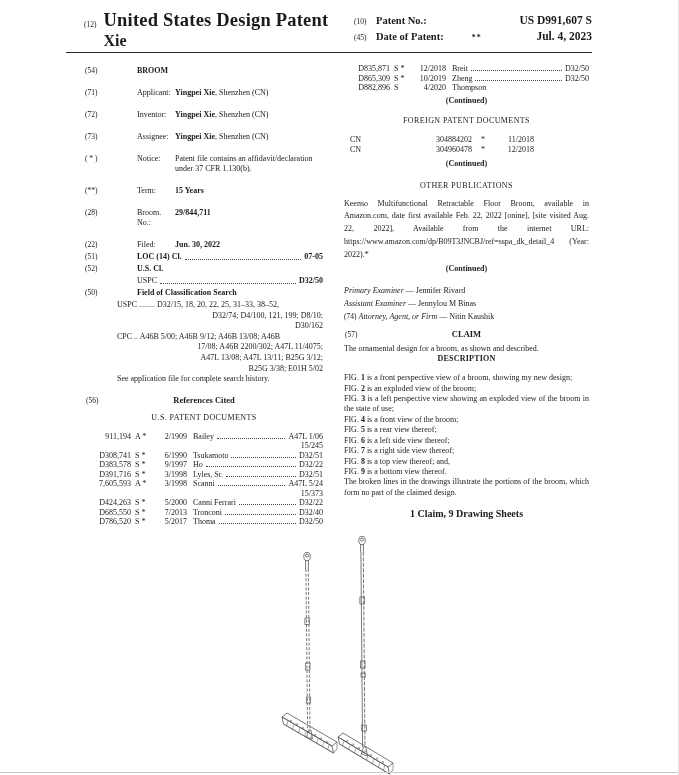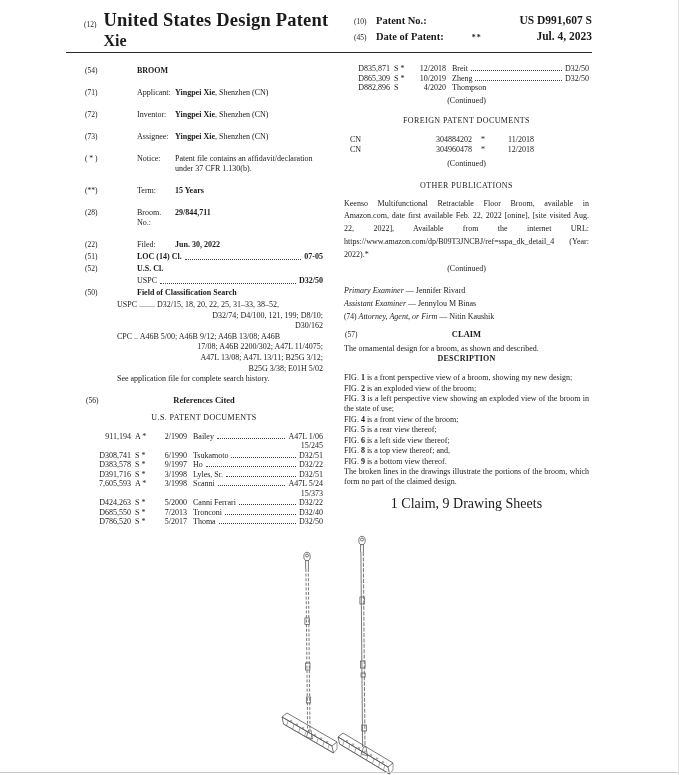--- a/index.html
+++ b/index.html
@@ -45,38 +45,38 @@
   
   .prow{display:flex;white-space:nowrap;line-height:9.5px;align-items:baseline;}
   .pno{width:46px;flex:none;text-align:right;}
   .pks{width:17px;flex:none;padding-left:4px;}
   .pdate{width:35px;flex:none;text-align:right;}
   .pname{padding-left:6px;}
   .pleader{flex:1 1 auto;min-width:6px;border-bottom:1px dotted #444;margin:0 3px 2px 3px;}
   .pcls{text-align:right;}
   .pcont{display:block;text-align:right;line-height:9.5px;}
   .noleader .pleader{border-bottom:none;}
-  .cont-note{text-align:center;margin:3px 0 0 0;}
+  .cont-note{text-align:center;margin:3px 0 0 0;font-weight:bold;}
 
   
   .frow{display:flex;white-space:nowrap;line-height:10.5px;padding-left:6px;}
   .fcountry{width:56px;flex:none;}
   .fno{width:66px;flex:none;text-align:right;}
   .fstar{width:22px;flex:none;text-align:center;}
   .fdate{width:40px;flex:none;text-align:right;}
 
   .pubs-text{text-align:justify;line-height:12.8px;margin:7px 0 0 0;}
   .staff-line{line-height:12.6px;}
   .staff-line i{font-style:italic;}
   .staff-first{margin-top:11px;}
   .claim-text{margin-top:4px;line-height:11px;}
   .fig-list{margin-top:9px;}
   .fig{text-align:justify;line-height:10.4px;}
   .closing{text-align:justify;line-height:10.4px;}
-  .sheets{text-align:center;font-weight:normal;font-size:14px;margin-top:11px;}
+  .sheets{text-align:center;font-weight:bold;font-size:10px;margin-top:11px;}
   .mt10{margin-top:10px;} .mt12{margin-top:12px;} .mt8{margin-top:0;}
 
   
   .figure{position:absolute;left:225px;top:525px;width:250px;height:250px;}
   .figure svg{display:block;}
 </style>
 </head>
 <body>
 
 <div class="page">
@@ -325,20 +325,21 @@
 
     <div class="tbl-head mt8" style="font-weight:bold;letter-spacing:.2px;">DESCRIPTION</div>
 
     <div class="fig-list">
       <div class="fig"><span>FIG.</span> <span class="b">1</span> <span>is a front perspective view of a broom, showing my new design;</span></div>
       <div class="fig"><span>FIG.</span> <span class="b">2</span> <span>is an exploded view of the broom;</span></div>
       <div class="fig"><span>FIG.</span> <span class="b">3</span> <span>is a left perspective view showing an exploded view of the broom in the state of use;</span></div>
       <div class="fig"><span>FIG.</span> <span class="b">4</span> <span>is a front view of the broom;</span></div>
       <div class="fig"><span>FIG.</span> <span class="b">5</span> <span>is a rear view thereof;</span></div>
       <div class="fig"><span>FIG.</span> <span class="b">6</span> <span>is a left side view thereof;</span></div>
+      <div class="fig"><span>FIG.</span> <span class="b">7</span> <span>is a right side view thereof;</span></div>
       <div class="fig"><span>FIG.</span> <span class="b">8</span> <span>is a top view thereof; and,</span></div>
       <div class="fig"><span>FIG.</span> <span class="b">9</span> <span>is a bottom view thereof.</span></div>
       <div class="closing">The broken lines in the drawings illustrate the portions of the broom, which form no part of the claimed design.</div>
     </div>
 
     <div class="sheets">1 Claim, 9 Drawing Sheets</div>
   </div>
 
   <div class="figure">
     <svg width="250" height="250" viewBox="0 0 250 250" fill="none" stroke="#555" stroke-width="0.8">

